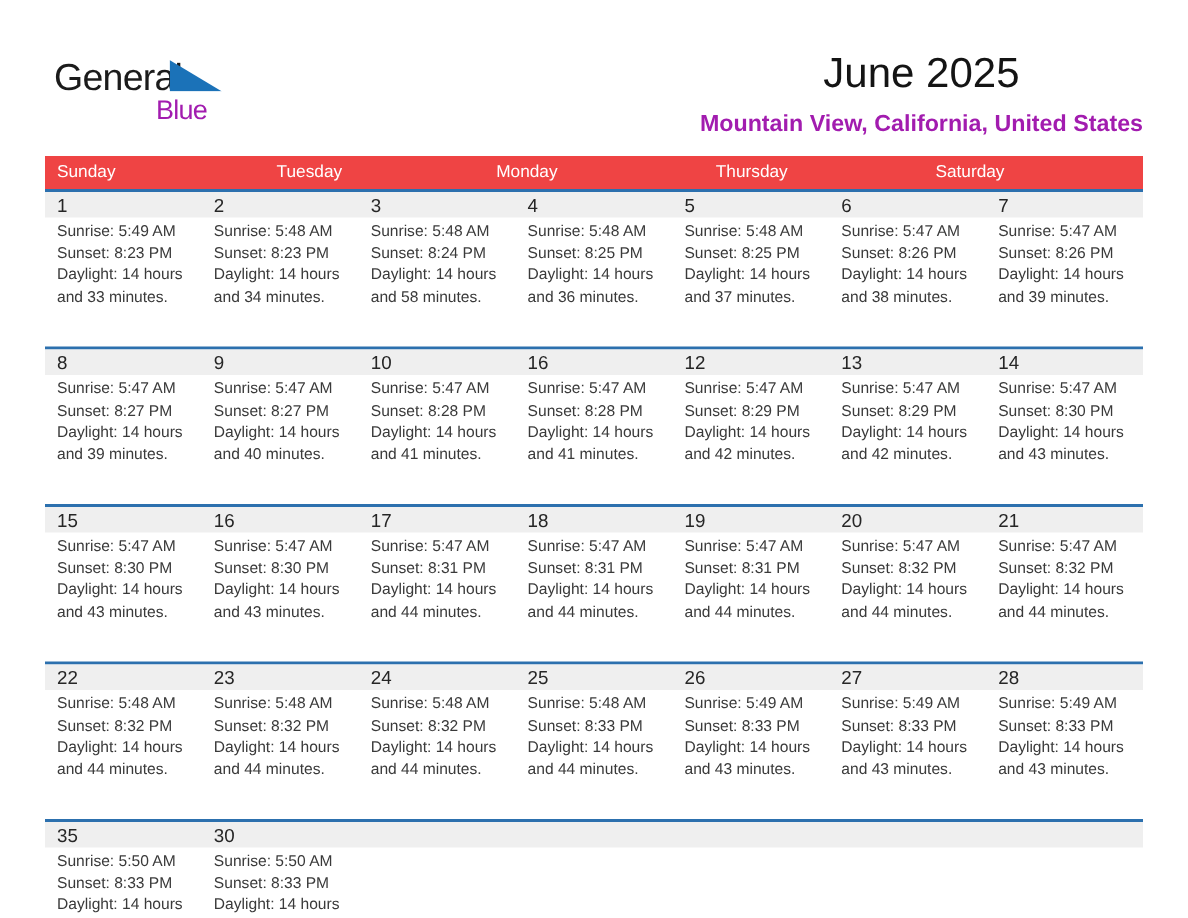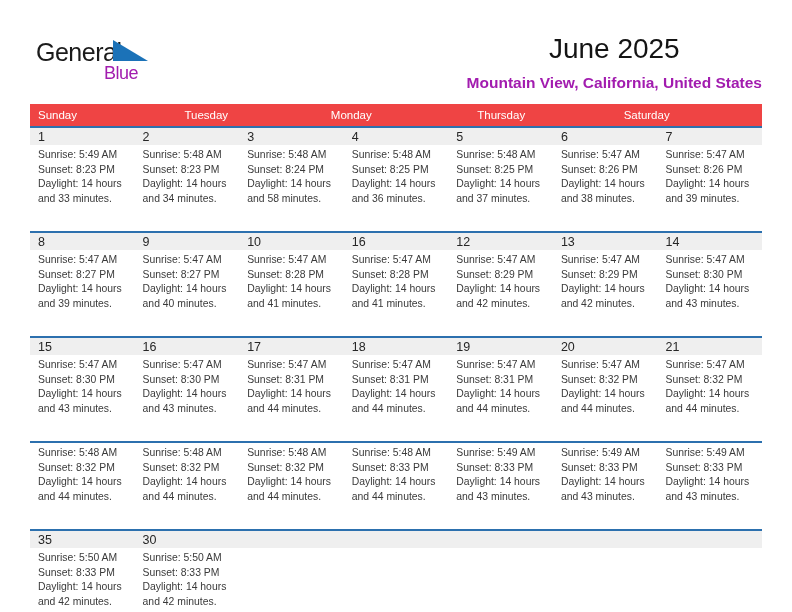--- a/index.html
+++ b/index.html
@@ -227,20 +227,29 @@
           </div>
           <div class="details">
             <div class="line">Sunrise: 5:47 AM</div>
             <div class="line">Sunset: 8:32 PM</div>
             <div class="line">Daylight: 14 hours</div>
             <div class="line">and 44 minutes.</div>
           </div>
         </div>
       </div>
       <div class="week-row">
+        <div class="day-band">
+          <div class="num">22</div>
+          <div class="num">23</div>
+          <div class="num">24</div>
+          <div class="num">25</div>
+          <div class="num">26</div>
+          <div class="num">27</div>
+          <div class="num">28</div>
+        </div>
         <div class="details-row">
           <div class="details">
             <div class="line">Sunrise: 5:48 AM</div>
             <div class="line">Sunset: 8:32 PM</div>
             <div class="line">Daylight: 14 hours</div>
             <div class="line">and 44 minutes.</div>
           </div>
           <div class="details">
             <div class="line">Sunrise: 5:48 AM</div>
             <div class="line">Sunset: 8:32 PM</div>

